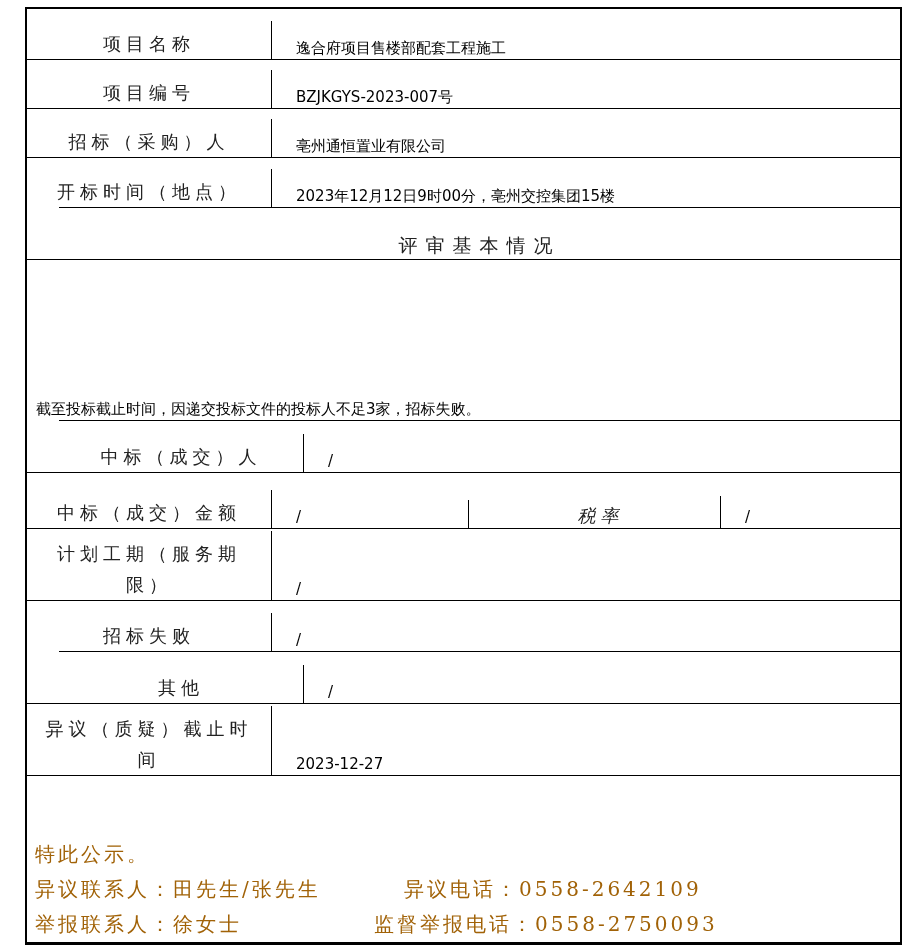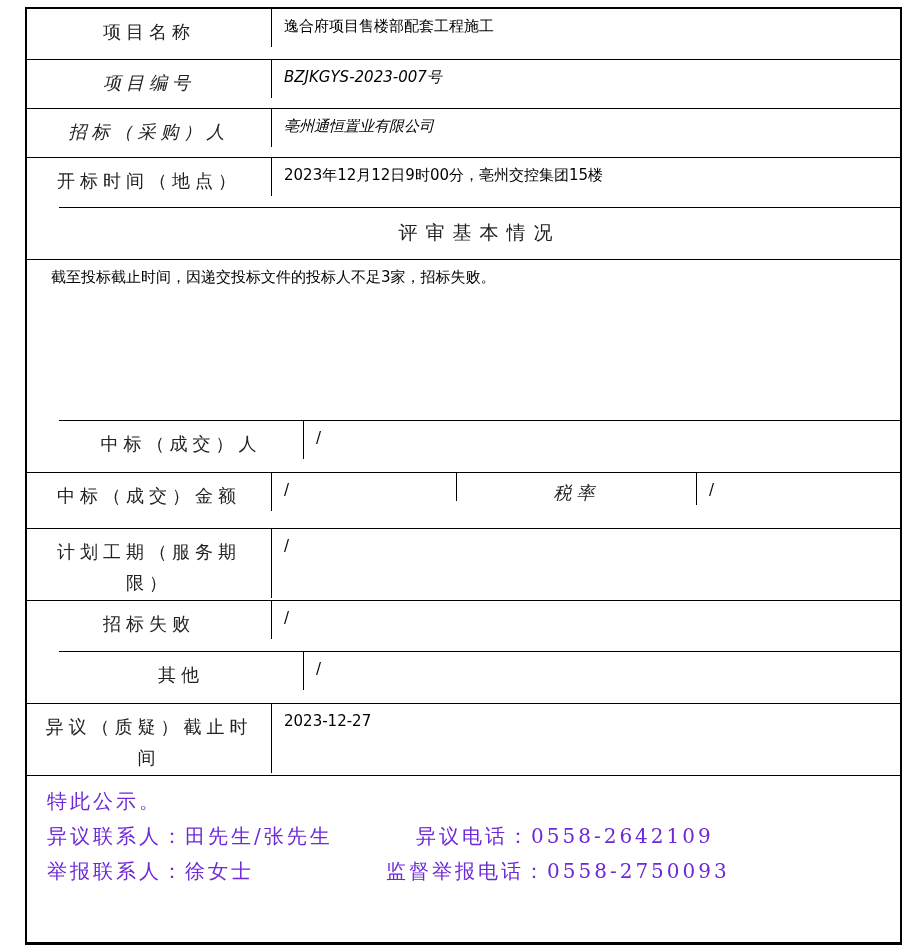--- a/index.html
+++ b/index.html
@@ -19,22 +19,23 @@
     left: 25px;
     top: 7px;
     width: 877px;
     box-sizing: border-box;
     border: 2px solid #000;
     border-bottom-width: 3px;
     background: #fff;
   }
   .row {
     display: flex;
-    align-items: flex-start;
+    align-items: flex-end;
     border-top: 1px solid #000;
+    gap: 12px;
   }
   .row:first-child { border-top: none; }
 
   .cell { box-sizing: border-box; overflow: hidden; }
 
   .label-cell {
     flex: 0 0 245px;
     width: 245px;
     border-right: 1px solid #000;
     text-align: center;
@@ -48,21 +49,21 @@
   .value-cell {
     flex: 1 1 auto;
     font-family: "DejaVu Sans", "Liberation Sans", sans-serif;
     font-size: 15px;
     line-height: 22px;
     padding: 6px 12px 0 12px;
     text-align: left;
     color: #000;
   }
   .h50 { height: 50px; }
-  .h48 { height: 48px; font-style: italic; }
+  .h48 { height: 48px; }
   .h49 { height: 49px; }
   .h51 { height: 51px; margin-left: 32px; }
   .h55 { height: 55px; }
   .h71 { height: 71px; }
   .h160 { height: 160px; }
   .h166 { height: 166px; }
 
   .section-header-cell {
     flex: 1 1 auto;
     text-align: center;
@@ -70,21 +71,21 @@
     font-size: 19px;
     letter-spacing: 8px;
     padding-top: 12px;
     color: #222;
   }
   .review-body-cell {
     flex: 1 1 auto;
     font-family: "DejaVu Sans", "Liberation Sans", sans-serif;
     font-size: 15px;
     line-height: 22px;
-    padding: 6px 10px 0 24px;
+    padding: 6px 10px 0 9px;
     color: #000;
   }
 
   
   .amount-value-cell {
     flex: 0 0 185px;
     width: 185px;
     border-right: 1px solid #000;
     font-size: 15px;
     line-height: 22px;
@@ -112,22 +113,21 @@
   }
 
   
   .footer-cell {
     flex: 1 1 auto;
     font-family: "DejaVu Serif", "Liberation Serif", serif;
     font-size: 20px;
     letter-spacing: 3px;
     line-height: 35px;
     padding: 8px 10px 0 8px;
-    color: #6d28d9;
-    margin-left: 12px;
+    color: #a16207;
   }
   .footer-line { display: flex; white-space: nowrap; }
   .footer-line .left-part-2 { flex: 0 0 369px; width: 369px; }
   .footer-line .left-part-3 { flex: 0 0 339px; width: 339px; }
 </style>
 </head>
 <body>
 
 <div class="sheet">
 

